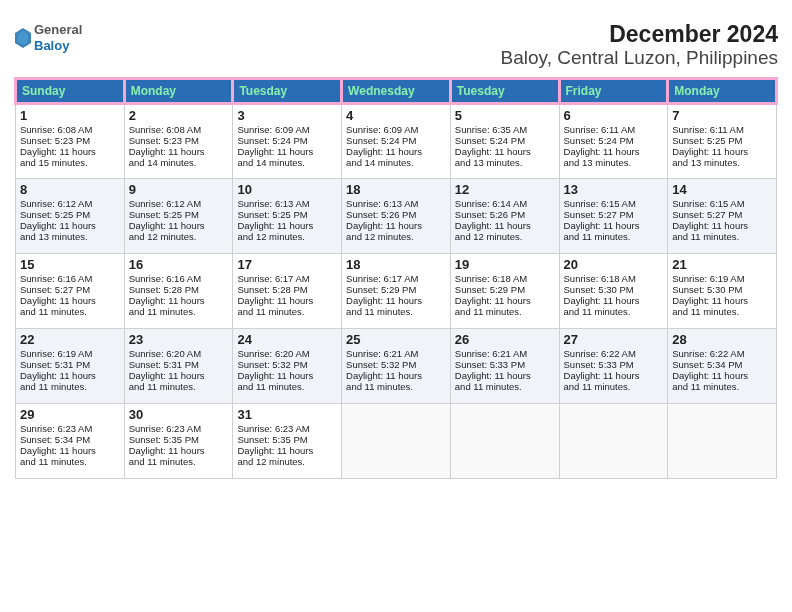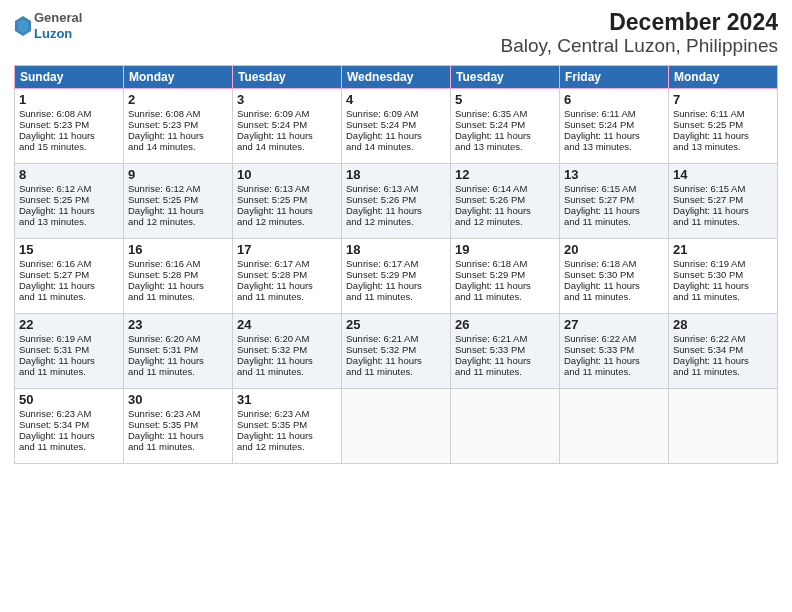--- a/index.html
+++ b/index.html
@@ -6,21 +6,21 @@
     body {
       width: 792px;
       height: 612px;
       font-family: Arial, sans-serif;
       background: #fff;
       overflow: hidden;
     }
     .page {
       width: 792px;
       height: 612px;
-      padding: 10px 14px;
+      padding: 22px 14px;
     }
     .header {
       display: flex;
       justify-content: space-between;
       align-items: flex-start;
       margin-bottom: 8px;
     }
     .logo {
       display: flex;
       align-items: center;
@@ -52,26 +52,26 @@
       font-size: 19px;
       color: #444;
     }
     table {
       width: 100%;
       border-collapse: collapse;
       table-layout: fixed;
     }
     thead tr th {
       background: #2a6db5;
-      color: #ffffff;
+      color: #86efac;
       font-size: 12px;
       font-weight: bold;
       text-align: left;
       padding: 4px 5px;
-      border: 1px solid #f9a8d4;
+      border: 3px solid #f9a8d4;
     }
     tbody tr td {
       vertical-align: top;
       font-size: 9.5px;
       color: #222;
       padding: 3px 4px;
       border: 1px solid #d0d0d0;
       height: 75px;
       background: #fff;
     }
@@ -93,21 +93,21 @@
 
 <div class="page">
   <div class="header">
     <div class="logo">
       <svg class="logo-icon" viewBox="0 0 18 22">
         <polygon points="9,1 17,6 17,16 9,21 1,16 1,6" fill="#1a6faf" opacity="0.85"></polygon>
         <polygon points="9,4 14,7 14,15 9,18 4,15 4,7" fill="#4a9fd4" opacity="0.7"></polygon>
       </svg>
       <div class="logo-text">
         <span class="logo-general">General</span>
-        <span class="logo-blue">Luzon</span>
+        <span class="logo-blue">Baloy</span>
       </div>
     </div>
     <div class="title-block">
       <div class="month-title">December 2024</div>
       <div class="location">Baloy, Central Luzon, Philippines</div>
     </div>
   </div>
 
   <table>
     <thead>
@@ -321,21 +321,21 @@
           <td>
             <span class="day-num">28</span>
             <div>Sunrise: 6:22 AM</div>
             <div>Sunset: 5:34 PM</div>
             <div>Daylight: 11 hours</div>
             <div>and 11 minutes.</div>
           </td>
         </tr>
         <tr>
           <td>
-            <span class="day-num">50</span>
+            <span class="day-num">29</span>
             <div>Sunrise: 6:23 AM</div>
             <div>Sunset: 5:34 PM</div>
             <div>Daylight: 11 hours</div>
             <div>and 11 minutes.</div>
           </td>
           <td>
             <span class="day-num">30</span>
             <div>Sunrise: 6:23 AM</div>
             <div>Sunset: 5:35 PM</div>
             <div>Daylight: 11 hours</div>

